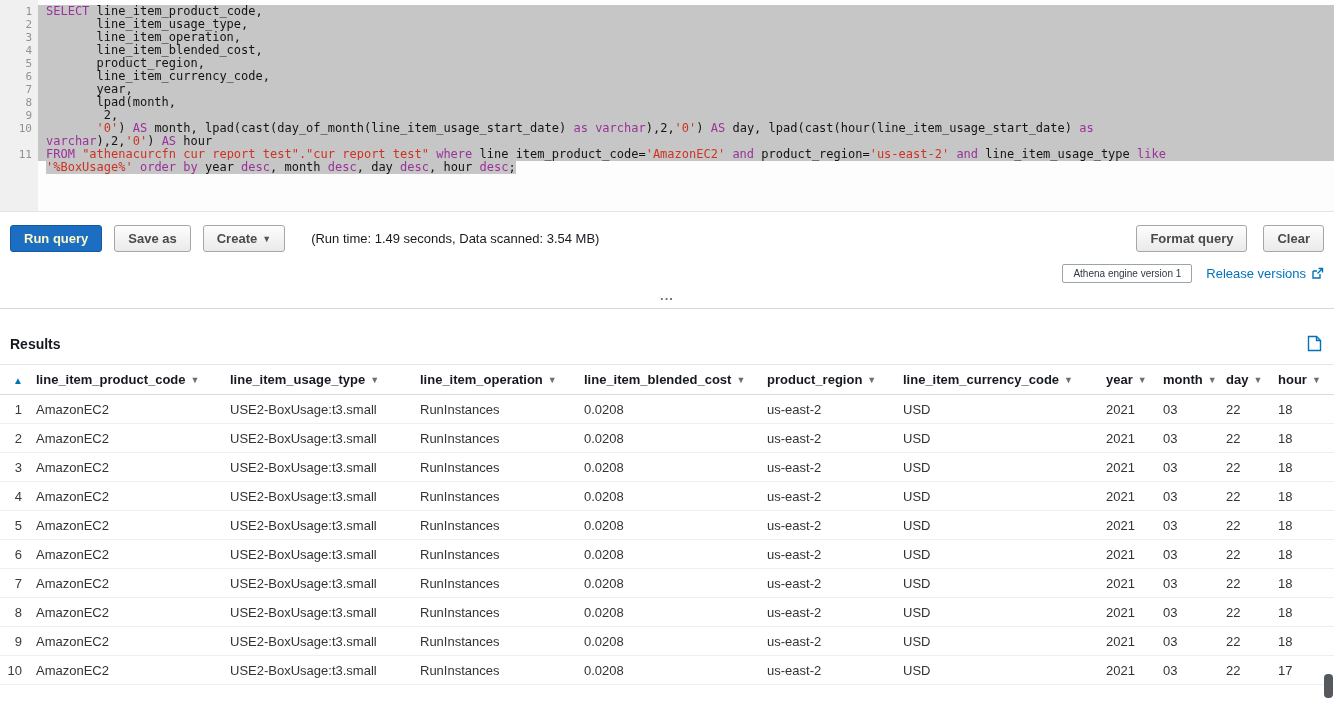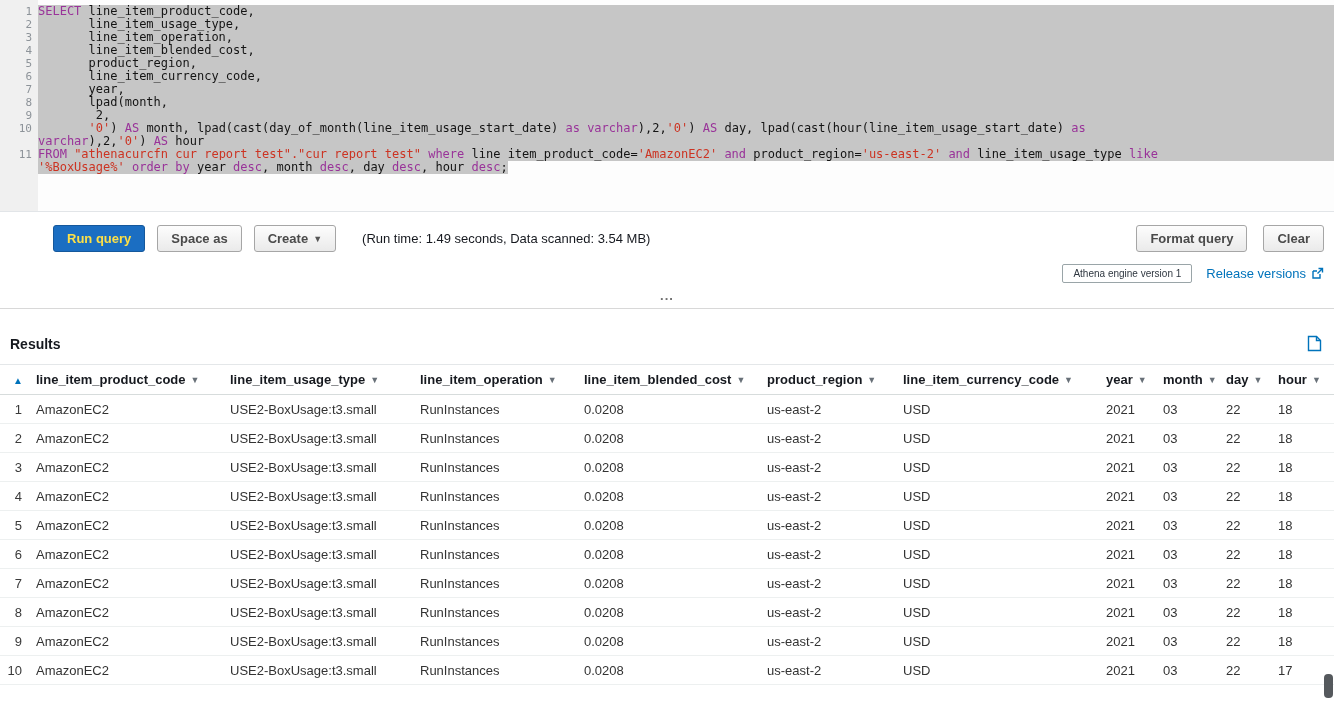--- a/index.html
+++ b/index.html
@@ -13,30 +13,30 @@
     margin:0; width:1334px; height:701px; overflow:hidden;
     font-family:"Liberation Sans", sans-serif; background:#fff; position:relative;
   }
   
   .editor{display:flex; height:212px; border-bottom:1px solid #e2e5e8; background:#fdfdfd;}
   .gutter{width:38px; background:#f0f0f0; padding-top:5px; flex:none;}
   .gutter-num{height:13px; line-height:13px; font-family:"DejaVu Sans Mono",monospace; font-size:11px;
     color:#8d9399; text-align:right; padding-right:6px;}
   .code{flex:1; padding-top:5px; overflow:hidden;}
   .code-line{height:13px; line-height:13px; font-family:"DejaVu Sans Mono",monospace; font-size:12px;
-    white-space:pre; color:#141414; padding-left:0;}
+    white-space:pre; color:#141414; padding-left:8px;}
   .sel-full{background:var(--selection);}
   .sel-text{background:var(--selection);}
   .tok-k{color:var(--keyword);}
   .tok-s{color:var(--string);}
   .tok-p{color:#141414;}
   
   .toolbar{display:flex; align-items:center; padding:13px 10px 6px;}
   .btn{font-family:inherit; font-size:13px; font-weight:700; border-radius:3px; padding:5px 13px; cursor:pointer; white-space:nowrap;}
-  .btn-primary{background:#1b6ec2; border:1px solid #15589c; color:#fde047;margin-left:43px;}
+  .btn-primary{background:#1b6ec2; border:1px solid #15589c; color:#fef9c3;}
   .btn-secondary{background:linear-gradient(#fdfdfd,#eaeaea); border:1px solid #a6a6a6; color:#4a4a4a;}
   .btn + .btn{margin-left:12px;}
   .create-caret{font-size:9px; color:#555; margin-left:5px; vertical-align:1px;}
   .runtime{font-size:13px; color:#16191f; margin-left:26px;}
   .toolbar-right{margin-left:auto; display:flex;}
   .toolbar-right .btn + .btn{margin-left:16px;}
   
   .statusbar{display:flex; align-items:center; padding:6px 10px 0;}
   .hint{font-size:12.5px; color:#9b9b9b;}
   .status-right{margin-left:auto; display:flex; align-items:center; gap:14px;}
@@ -91,21 +91,21 @@
       <div class="code-line sel-full"><span><span class="tok-p">        2,</span></span></div>
       <div class="code-line sel-full"><span><span class="tok-p">       </span><span class="tok-s">'0'</span><span class="tok-p">) </span><span class="tok-k">AS</span><span class="tok-p"> month, lpad(cast(day_of_month(line_item_usage_start_date) </span><span class="tok-k">as</span><span class="tok-p"> </span><span class="tok-k">varchar</span><span class="tok-p">),2,</span><span class="tok-s">'0'</span><span class="tok-p">) </span><span class="tok-k">AS</span><span class="tok-p"> day, lpad(cast(hour(line_item_usage_start_date) </span><span class="tok-k">as</span></span></div>
       <div class="code-line sel-full"><span><span class="tok-k">varchar</span><span class="tok-p">),2,</span><span class="tok-s">'0'</span><span class="tok-p">) </span><span class="tok-k">AS</span><span class="tok-p"> hour</span></span></div>
       <div class="code-line sel-full"><span><span class="tok-k">FROM</span><span class="tok-p"> </span><span class="tok-s">"athenacurcfn_cur_report_test"."cur_report_test"</span><span class="tok-p"> </span><span class="tok-k">where</span><span class="tok-p"> line_item_product_code=</span><span class="tok-s">'AmazonEC2'</span><span class="tok-p"> </span><span class="tok-k">and</span><span class="tok-p"> product_region=</span><span class="tok-s">'us-east-2'</span><span class="tok-p"> </span><span class="tok-k">and</span><span class="tok-p"> line_item_usage_type </span><span class="tok-k">like</span></span></div>
       <div class="code-line"><span class="sel-text"><span class="tok-s">'%BoxUsage%'</span><span class="tok-p"> </span><span class="tok-k">order by</span><span class="tok-p"> year </span><span class="tok-k">desc</span><span class="tok-p">, month </span><span class="tok-k">desc</span><span class="tok-p">, day </span><span class="tok-k">desc</span><span class="tok-p">, hour </span><span class="tok-k">desc</span><span class="tok-p">;</span></span></div>
     </div>
 </div>
 
 <div class="toolbar">
   <button class="btn btn-primary">Run query</button>
-  <button class="btn btn-secondary">Space as</button>
+  <button class="btn btn-secondary">Save as</button>
   <button class="btn btn-secondary"><span>Create</span><span class="create-caret">▼</span></button>
   <span class="runtime">(Run time: 1.49 seconds, Data scanned: 3.54 MB)</span>
   <div class="toolbar-right">
     <button class="btn btn-secondary">Format query</button>
     <button class="btn btn-secondary">Clear</button>
   </div>
 </div>
 
 <div class="statusbar">
   <div class="status-right">

